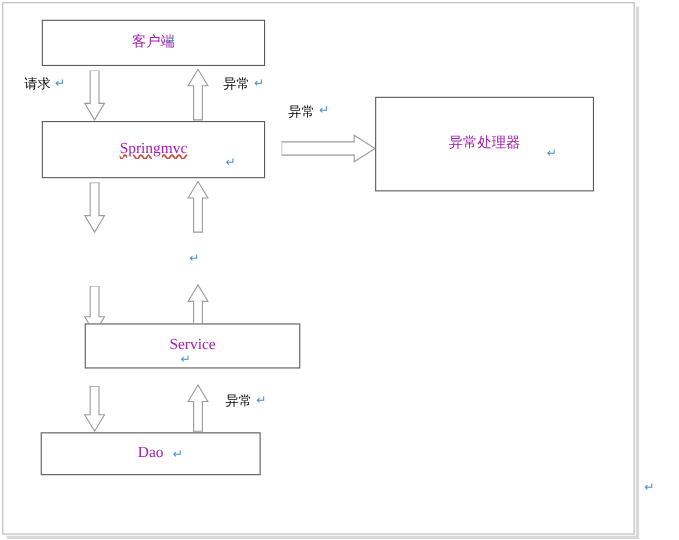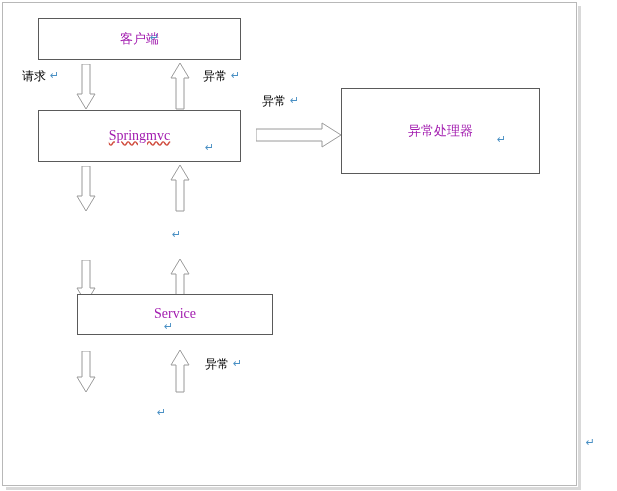--- a/index.html
+++ b/index.html
@@ -178,17 +178,20 @@
   <svg class="arrow-v" style="left:76px; top:351px;" width="20" height="42" viewBox="0 0 20 42">
     <polygon points="6,0 14,0 14,26 19,26 10,41 1,26 6,26" fill="#ffffff" stroke="#9a9a9a" stroke-width="1"></polygon>
   </svg>
   <svg class="arrow-v" style="left:170px; top:349px;" width="20" height="44" viewBox="0 0 20 44">
     <polygon points="10,1 19,16 14,16 14,43 6,43 6,16 1,16" fill="#ffffff" stroke="#9a9a9a" stroke-width="1"></polygon>
   </svg>
 
   <span class="label" style="left:205px; top:356px;">异常</span>
   <span class="pilcrow" style="position:absolute; left:233px; top:357px;">↵</span>
 
+  <div class="box" style="left:37px; top:393px; width:200px; height:39px;">
+    <div class="line">Dao</div>
+  </div>
   <span class="pilcrow" style="position:absolute; left:157px; top:406px;">↵</span>
 
   <span class="corner-mark">↵</span>
 
 </div>
 
 </body></html>

